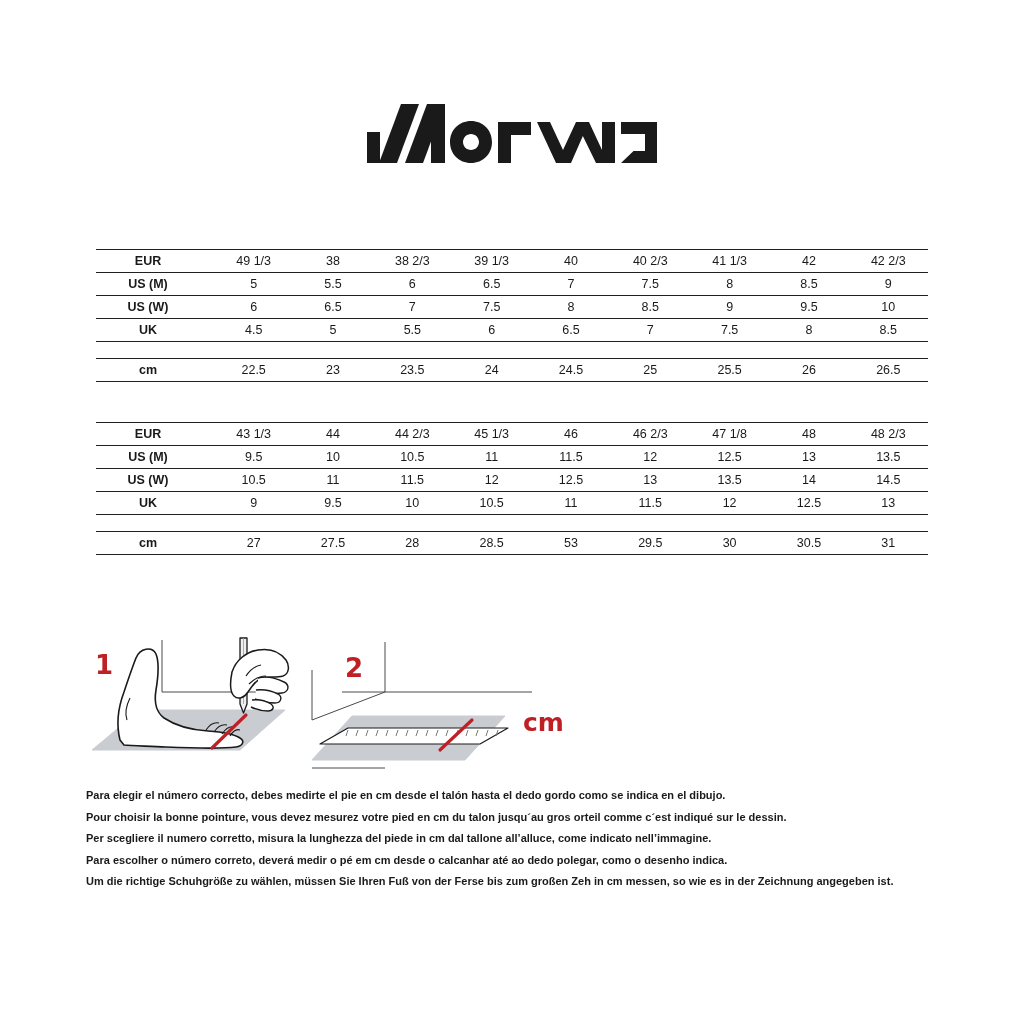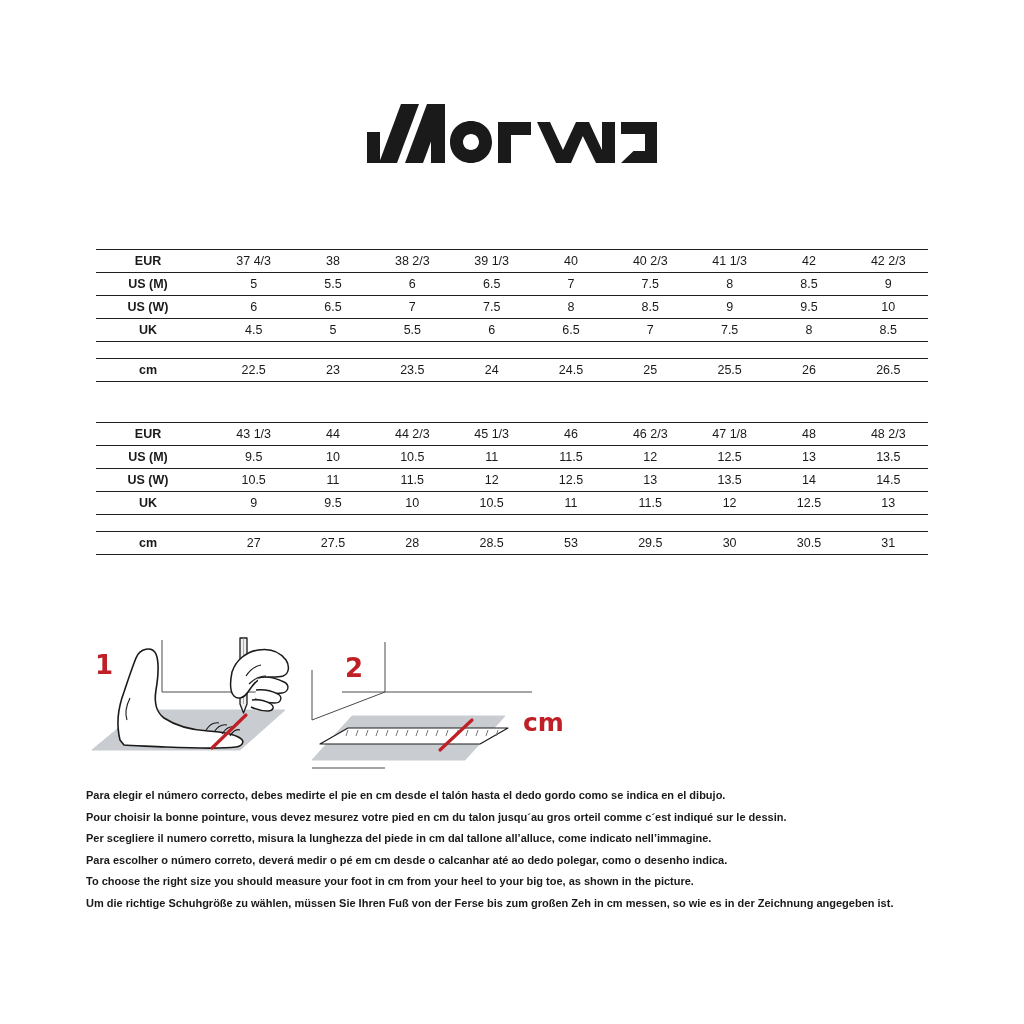--- a/index.html
+++ b/index.html
@@ -130,21 +130,21 @@
 
       <rect x="296" y="0" width="13" height="59"></rect>
     </g>
   </svg>
 </div>
 
 <table class="size-table" id="table-1">
   <tbody>
     <tr>
       <td class="rowlabel">EUR</td>
-      <td>37 4/3</td>
+      <td>49 1/3</td>
       <td>38</td>
       <td>38 2/3</td>
       <td>39 1/3</td>
       <td>40</td>
       <td>40 2/3</td>
       <td>41 1/3</td>
       <td>42</td>
       <td>42 2/3</td>
     </tr>
     <tr>
@@ -368,15 +368,14 @@
   <span class="step-num" id="step-1-number">1</span>
   <span class="step-num" id="step-2-number">2</span>
   <span class="cm-label">cm</span>
 </div>
 
 <div class="instructions">
   <p>Para elegir el número correcto, debes medirte el pie en cm desde el talón hasta el dedo gordo como se indica en el dibujo.</p>
   <p>Pour choisir la bonne pointure, vous devez mesurez votre pied en cm du talon jusqu´au gros orteil comme c´est indiqué sur le dessin.</p>
   <p>Per scegliere il numero corretto, misura la lunghezza del piede in cm dal tallone all’alluce, come indicato nell’immagine.</p>
   <p>Para escolher o número correto, deverá medir o pé em cm desde o calcanhar até ao dedo polegar, como o desenho indica.</p>
-  <p>To choose the right size you should measure your foot in cm from your heel to your big toe, as shown in the picture.</p>
   <p>Um die richtige Schuhgröße zu wählen, müssen Sie Ihren Fuß von der Ferse bis zum großen Zeh in cm messen, so wie es in der Zeichnung angegeben ist.</p>
 </div>
 
 </body></html>

